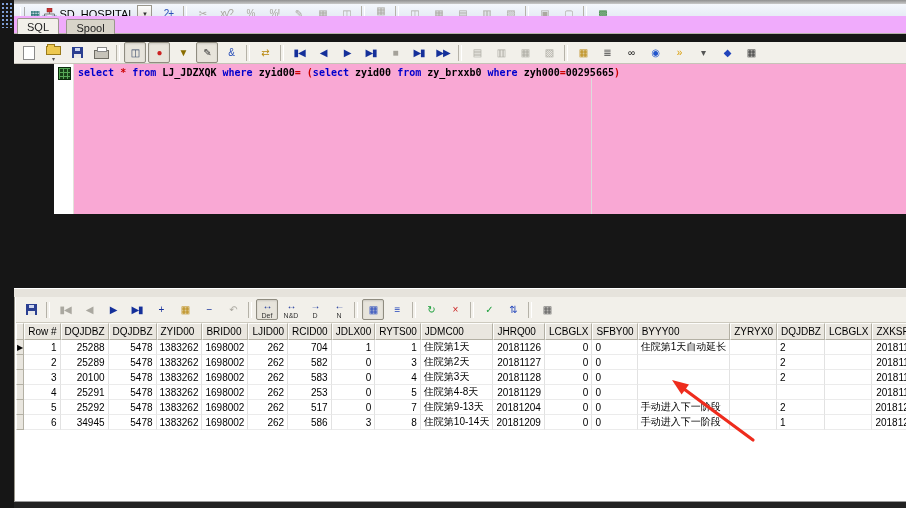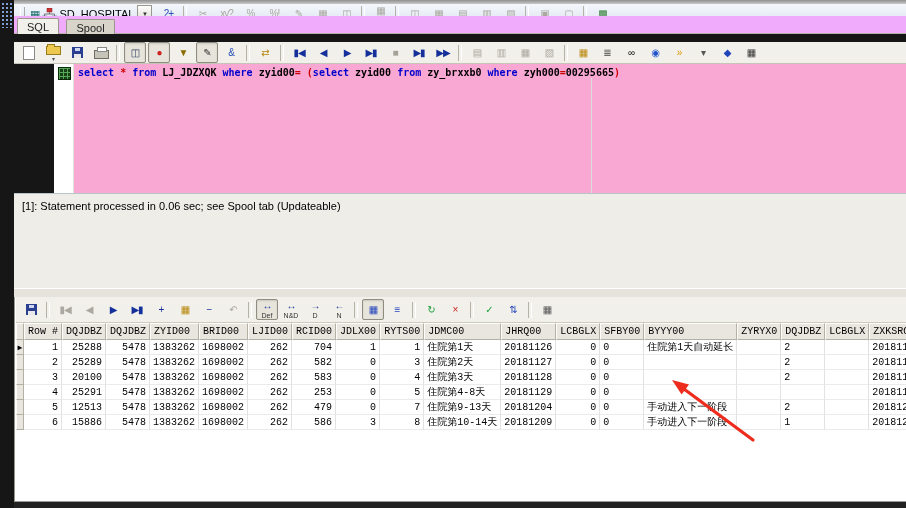--- a/index.html
+++ b/index.html
@@ -61,21 +61,21 @@
   .guide-line{position:absolute;left:537px;top:14px;bottom:0;width:1px;background:#dcdcdc;}
   
   .message{position:absolute;left:14px;top:193px;right:0;height:95px;background:#efede8;
     border-top:1px solid #b6c6c8;font-size:11px;color:#000;}
   .message .txt{position:absolute;left:8px;top:6px;}
   .splitter{position:absolute;left:14px;top:288px;right:0;height:8px;background:#e6e3dc;
     border-top:1px solid #fff;border-bottom:1px solid #b3b0a5;}
   
   .grid-panel{position:absolute;left:14px;top:297px;right:0;bottom:6px;background:#fff;border-left:1px solid #98958a;}
   .grid-toolbar{position:absolute;left:1px;top:0;right:0;height:25px;border-bottom:1px solid #cdcabf;}
-  .grid-scroll{position:absolute;left:1px;top:26px;right:0;bottom:0;background:#fff;overflow:hidden;font-family:Liberation Mono, monospace;}
+  .grid-scroll{position:absolute;left:1px;top:26px;right:0;bottom:0;background:#fff;overflow:hidden;}
   table.grid{border-collapse:separate;border-spacing:0;table-layout:fixed;font-size:10px;color:#000;}
   table.grid th{height:15px;background:#e9e6df;border-top:1px solid #fdfdfb;border-left:1px solid #fdfdfb;
     border-right:1px solid #b3b0a4;border-bottom:1px solid #b3b0a4;font-weight:normal;text-align:left;
     padding:0 3px;overflow:hidden;white-space:nowrap;font-size:10px;}
   table.grid td{height:14px;padding:0 3px;border-right:1px solid #e2e2e2;border-bottom:1px solid #ebebeb;
     overflow:hidden;white-space:nowrap;background:#fff;}
   table.grid td.sel{background:#e9e6df;border-right:1px solid #b3b0a4;border-bottom:1px solid #b3b0a4;
     border-left:1px solid #fdfdfb;text-align:center;padding:0;font-size:8px;color:#000;}
   td.ar{text-align:right;} td.al{text-align:left;}
   
@@ -265,23 +265,20 @@
     </div>
 
   <div class="editor">
     <div class="gutter">
       <div class="stmt-marker"></div>
     </div>
     <div class="sql-line" id="sql-line"><span class="tk-kw">select </span><span class="tk-op">* </span><span class="tk-kw">from </span><span class="tk-id">LJ_JDZXQK </span><span class="tk-kw">where </span><span class="tk-id">zyid00</span><span class="tk-op">= </span><span class="tk-op">(</span><span class="tk-kw">select </span><span class="tk-id">zyid00 </span><span class="tk-kw">from </span><span class="tk-id">zy_brxxb0 </span><span class="tk-kw">where </span><span class="tk-id">zyh000</span><span class="tk-op">=</span><span class="tk-num">00295665</span><span class="tk-op">)</span></div>
     <div class="guide-line"></div>
   </div>
 
-  <div class="message">
-    <div class="txt">[1]: Statement processed in 0.06 sec; see Spool tab (Updateable)</div>
-  </div>
 
   <div class="splitter"></div>
 
   <div class="grid-panel">
     <div class="toolbar grid-toolbar" id="grid-toolbar">
         <div class="tbtn">
           <span class="ci floppy"></span>
         </div>
         <div class="tsep"></div>
         <div class="tbtn disabled">
@@ -478,42 +475,42 @@
               <td class="al">0</td>
               <td class="al"></td>
               <td class="al"></td>
               <td class="al"></td>
               <td class="al"></td>
               <td class="ar">20181130</td>
             </tr>
             <tr>
               <td class="sel"></td>
               <td class="ar">5</td>
-              <td class="ar">12513</td>
+              <td class="ar">25292</td>
               <td class="ar">5478</td>
               <td class="ar">1383262</td>
               <td class="ar">1698002</td>
               <td class="ar">262</td>
-              <td class="ar">479</td>
+              <td class="ar">517</td>
               <td class="ar">0</td>
               <td class="ar">7</td>
               <td class="al">住院第9-13天</td>
               <td class="ar">20181204</td>
               <td class="ar">0</td>
               <td class="al">0</td>
               <td class="al">手动进入下一阶段</td>
               <td class="al"></td>
               <td class="al">2</td>
               <td class="al"></td>
               <td class="ar">20181202</td>
             </tr>
             <tr>
               <td class="sel"></td>
               <td class="ar">6</td>
-              <td class="ar">15886</td>
+              <td class="ar">34945</td>
               <td class="ar">5478</td>
               <td class="ar">1383262</td>
               <td class="ar">1698002</td>
               <td class="ar">262</td>
               <td class="ar">586</td>
               <td class="ar">3</td>
               <td class="ar">8</td>
               <td class="al">住院第10-14天</td>
               <td class="ar">20181209</td>
               <td class="ar">0</td>

